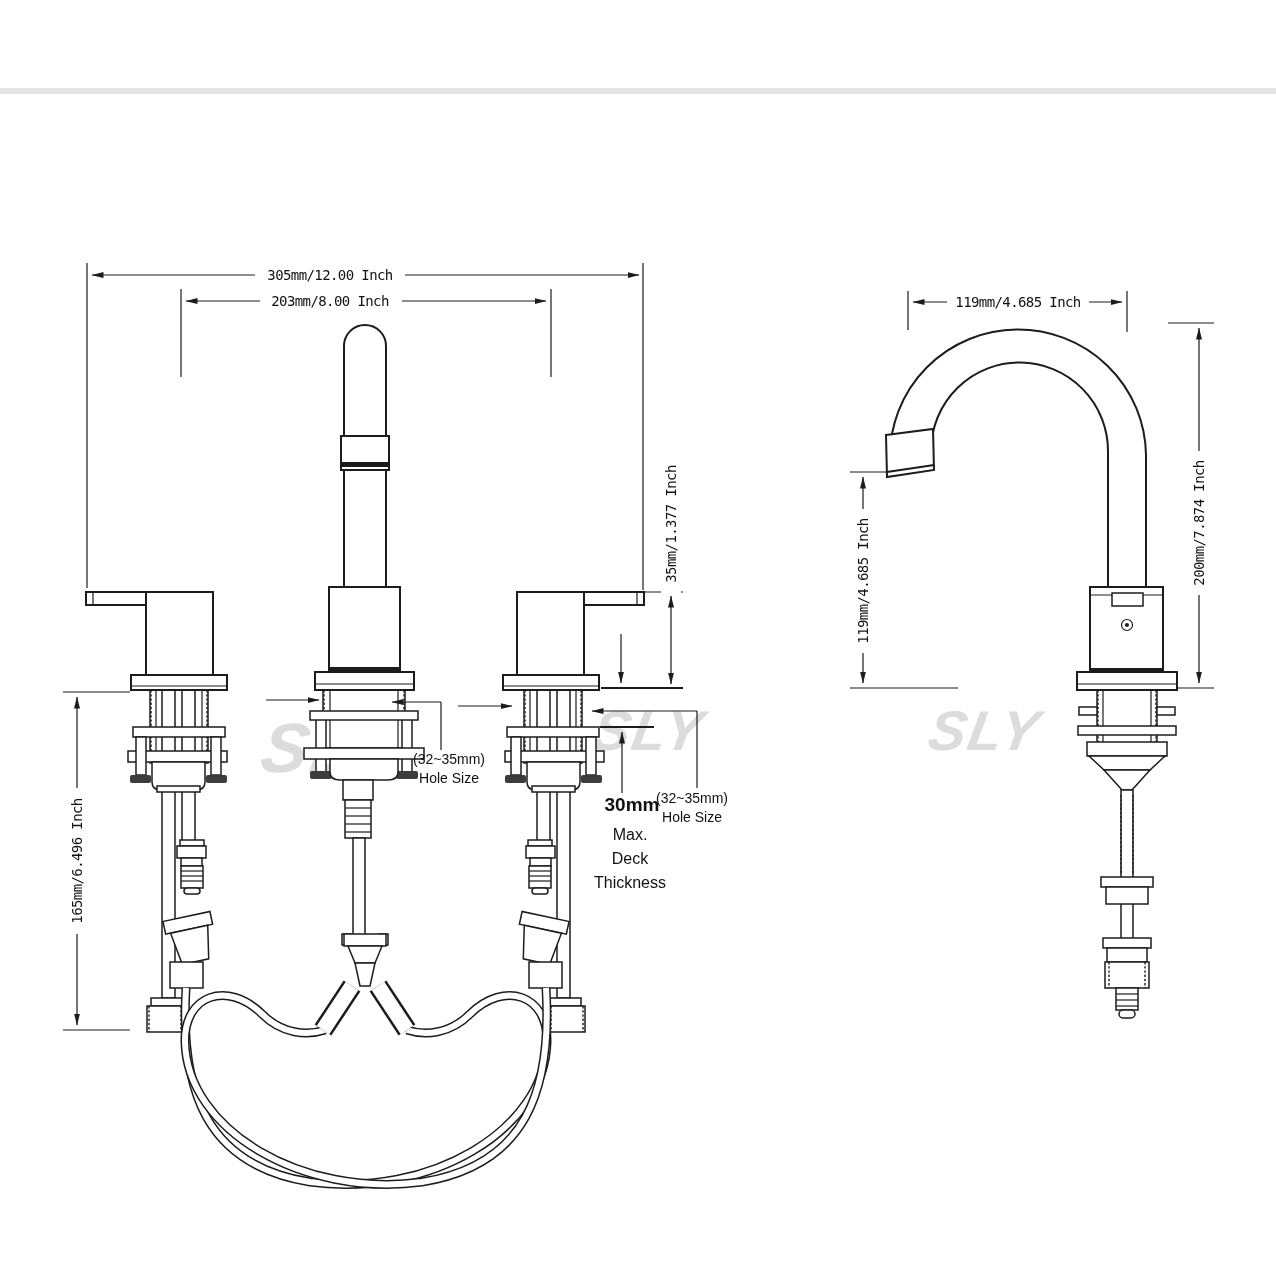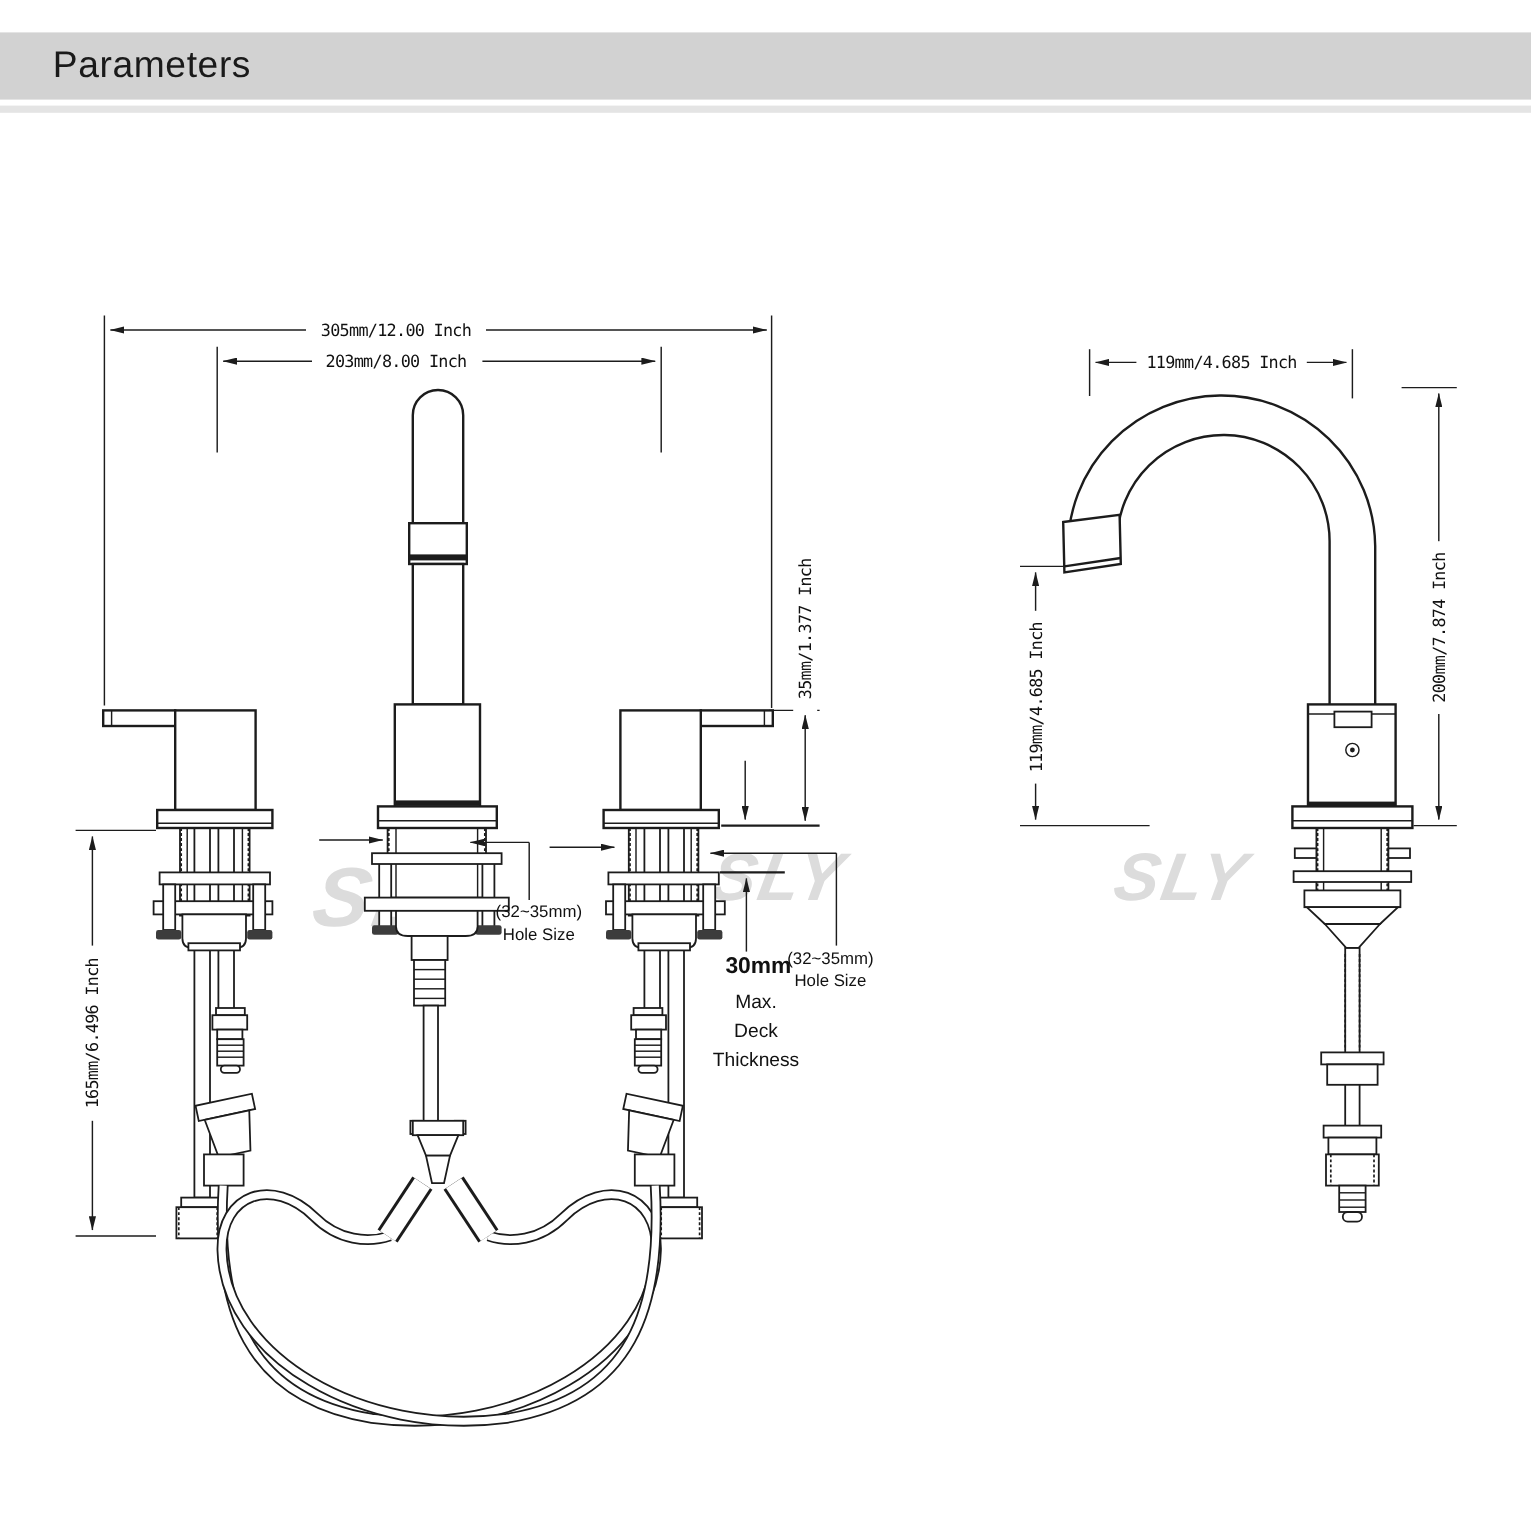--- a/index.html
+++ b/index.html
@@ -29,23 +29,20 @@
   .lbl2{font:16px "Liberation Sans",sans-serif;}
   .lblb{font:bold 19px "Liberation Sans",sans-serif;}
   .wm{font:italic bold 70px "Liberation Sans",sans-serif;fill:#dcdcdc;letter-spacing:3px;}
   .wm2{font:italic bold 56px "Liberation Sans",sans-serif;fill:#dcdcdc;letter-spacing:2px;}
   .mid{text-anchor:middle;}
 </style>
 </head>
 <body>
 
 <div id="page">
-  <div id="band">
-    <span class="t">Parameters</span>
-  </div>
   <div id="strip"></div>
 
   <svg width="1276" height="1276" viewBox="0 0 1276 1276">
     <defs>
       <marker id="arw" viewBox="0 0 12 6" markerWidth="12" markerHeight="6" refX="11.5" refY="3" orient="auto-start-reverse" markerUnits="userSpaceOnUse">
         <path d="M0,0 L12,3 L0,6 Z" fill="#1c1c1c"></path>
       </marker>
     </defs>
 
     <g transform="translate(258,772) skewX(-10)">

